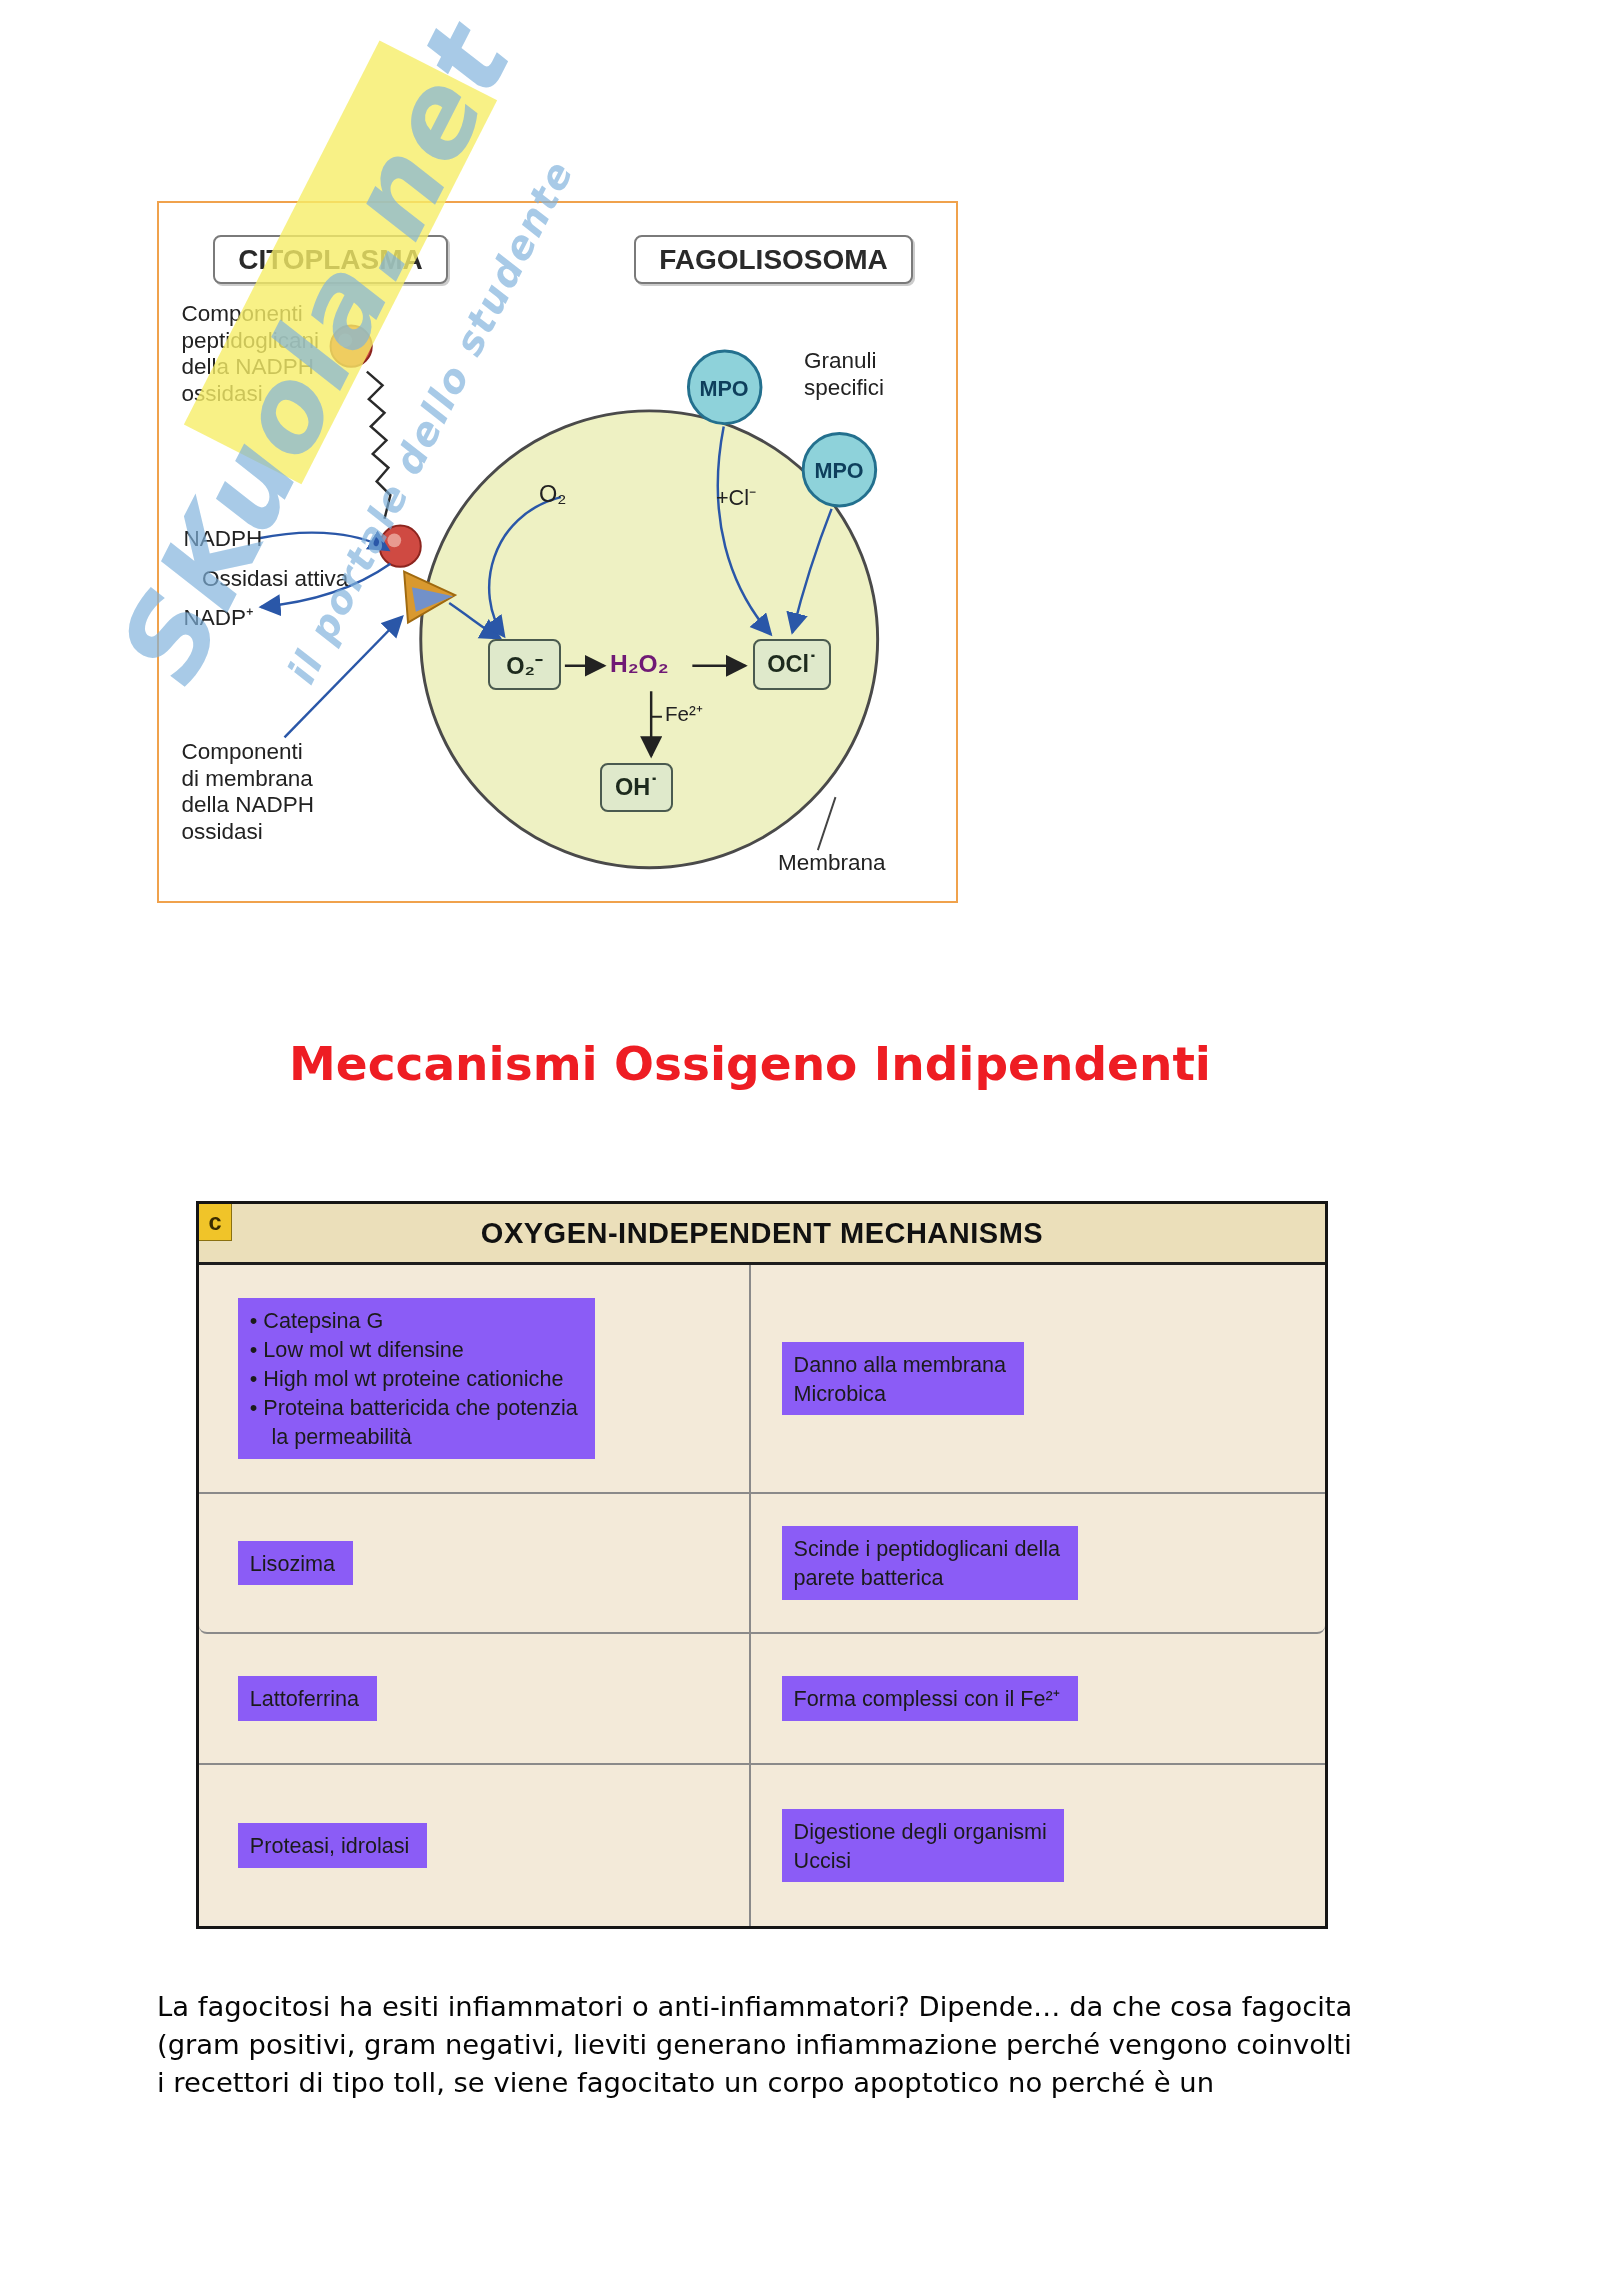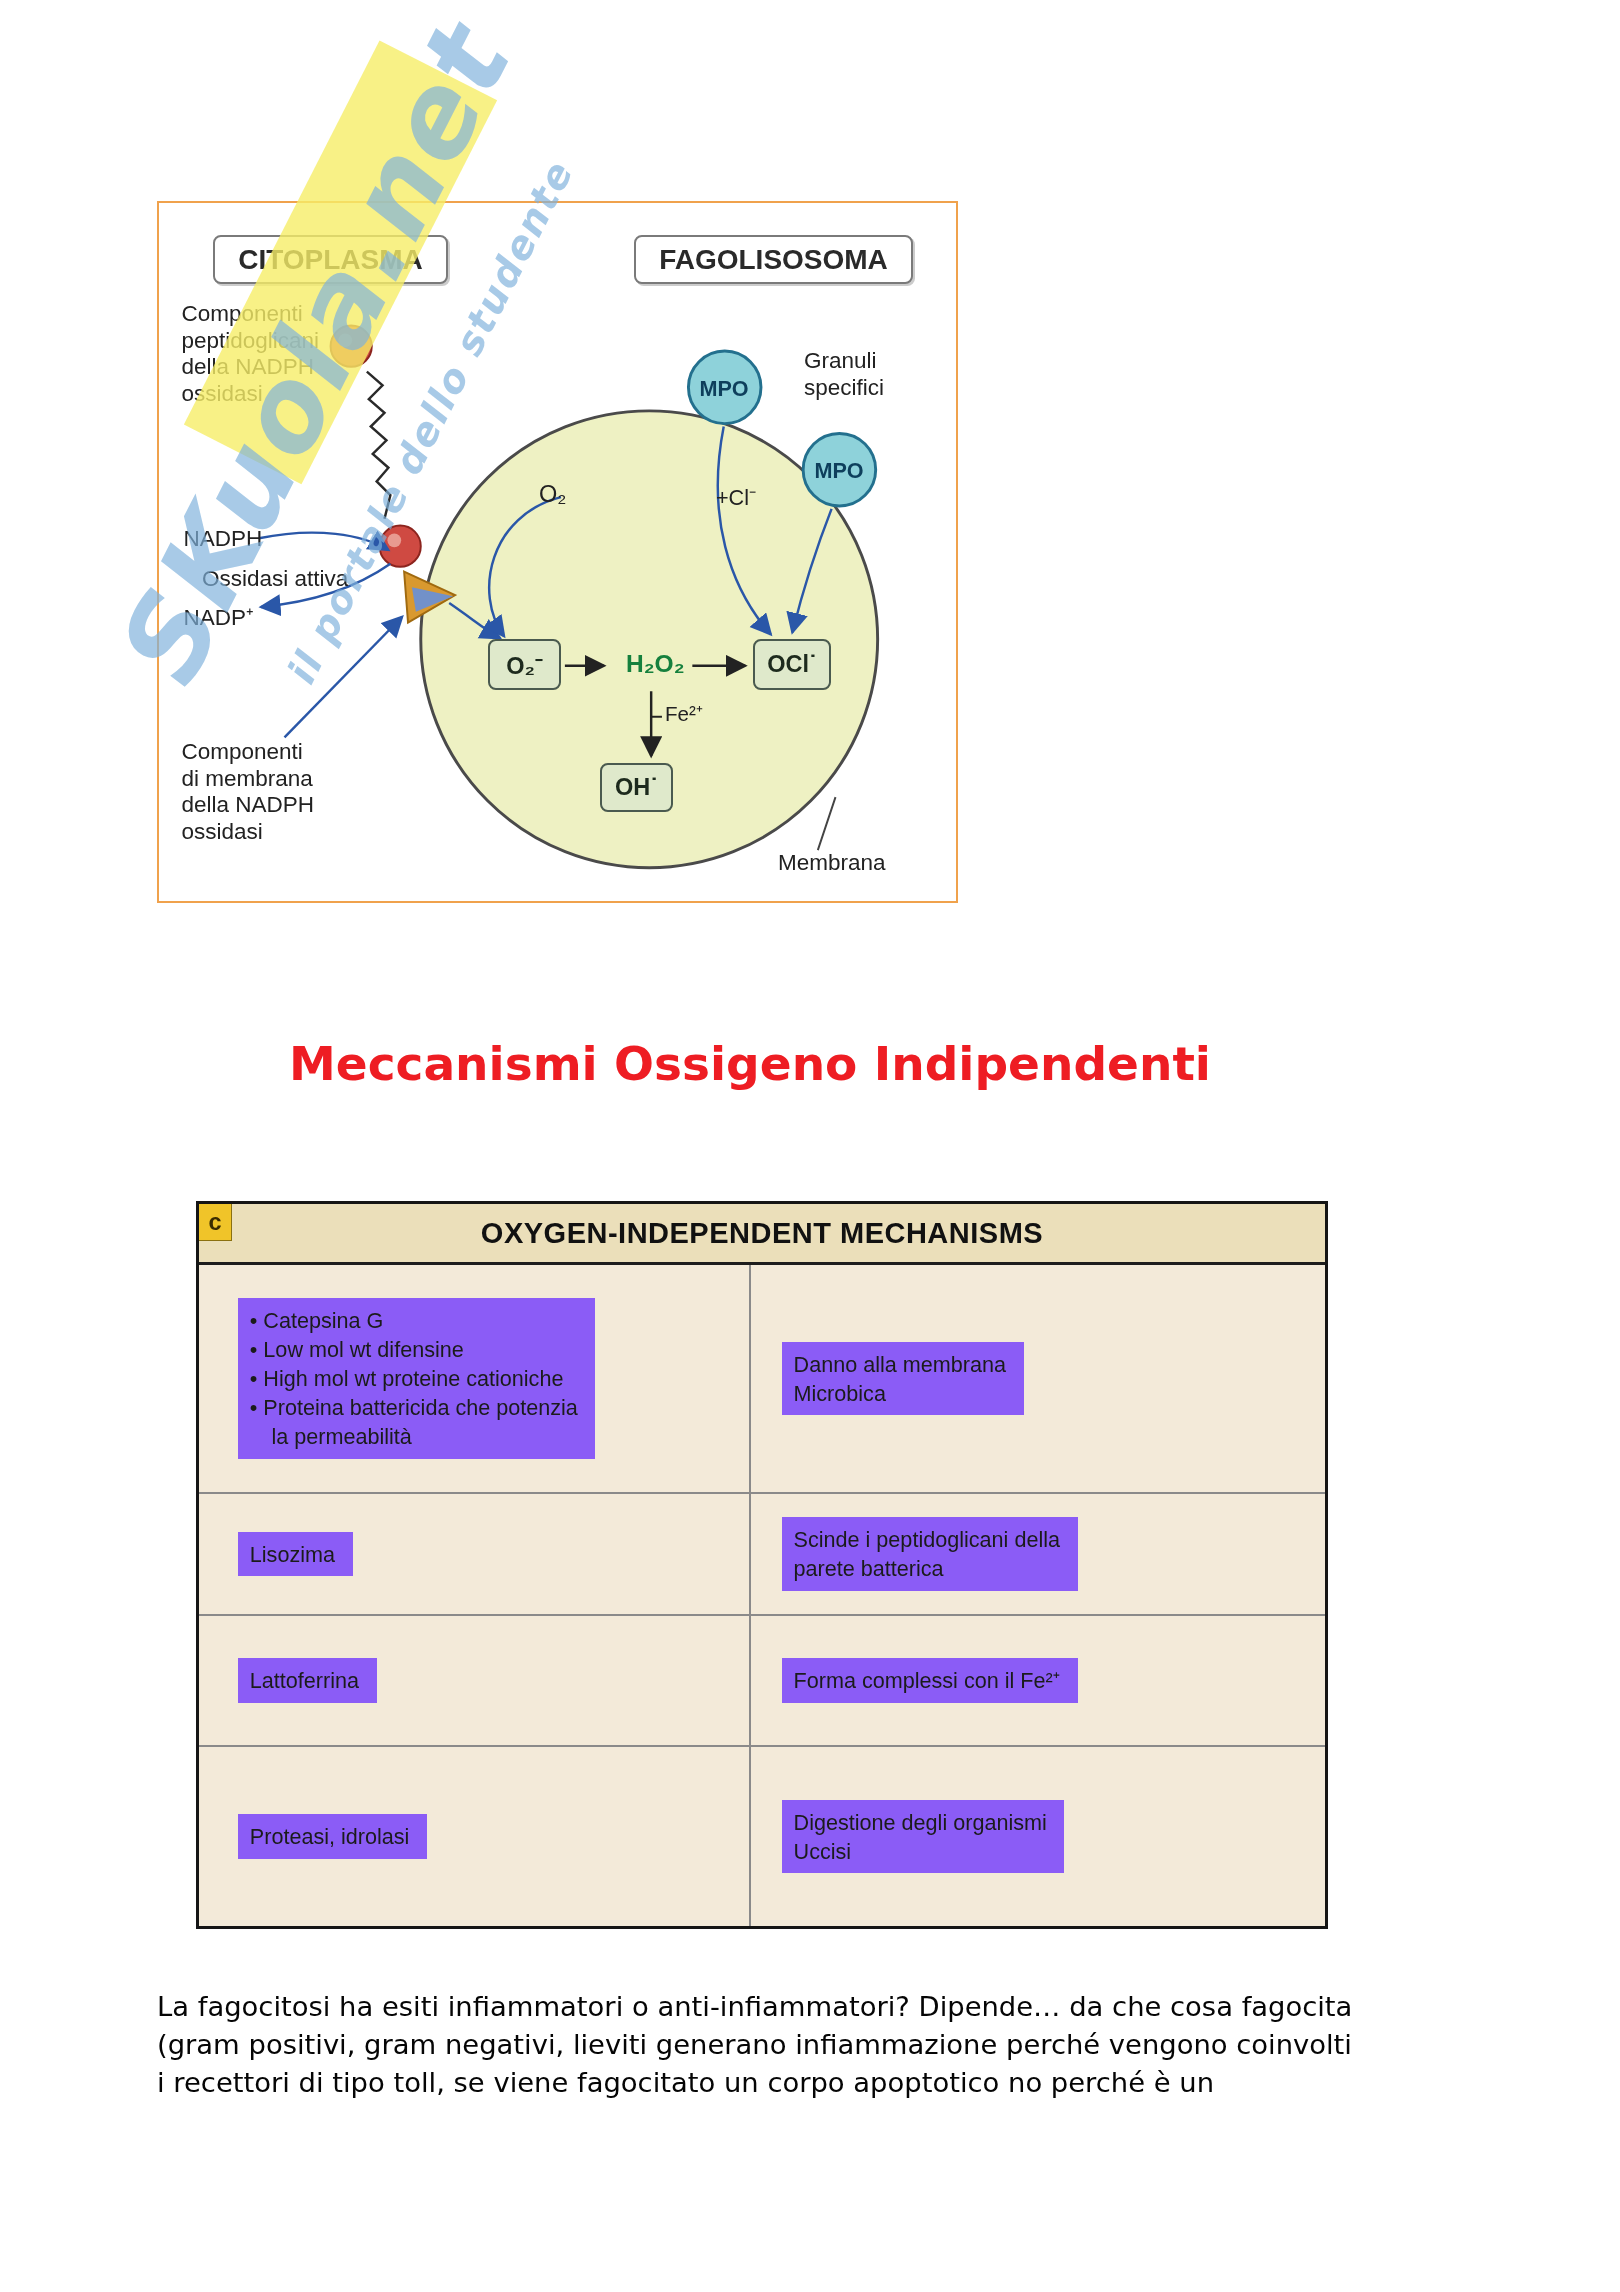--- a/index.html
+++ b/index.html
@@ -23,40 +23,40 @@
           font-size:22.5px; line-height:26.5px; color:#222222; }
   .namebox { position:absolute; z-index:3; border:2px solid #7a7a7a; border-radius:7.8px; background:#ffffff;
              display:flex; align-items:center; justify-content:center; font-family:"Liberation Sans", sans-serif;
              font-weight:bold; font-size:28px; color:#2a2a2a; box-shadow:2px 2px 0 #cccccc; }
   .chembox { position:absolute; z-index:3; border:2px solid #4a5a4f; border-radius:7.8px; background:#dfe9cb;
              display:flex; align-items:center; justify-content:center; font-family:"Liberation Sans", sans-serif;
              font-weight:bold; font-size:23.5px; color:#1d2a1d; }
   .mpo-label { position:absolute; z-index:3; width:74px; text-align:center; font-family:"Liberation Sans", sans-serif;
                font-weight:bold; font-size:21.6px; color:#0e3f5c; }
   .chem-free { position:absolute; z-index:3; font-family:"Liberation Sans", sans-serif; font-weight:bold;
-               font-size:24.5px; color:#15803d;margin-left:16px; }
+               font-size:24.5px; color:#701a75; }
 
   
   .body-par { position:absolute; left:157px; font-size:27.4px; line-height:38px; color:#050505; z-index:2; }
   .heading-red { position:absolute; left:157px; top:988px; width:1186px; text-align:center;
                  font-size:47px; font-weight:bold; color:#ee1d23; z-index:2;margin-top:48px; }
 
   
   .fig2 { position:absolute; left:196px; top:1201px; width:1132px; height:728px; z-index:2;
           border:3.9px solid #151515; background:#f3ead9; display:flex; flex-direction:column;
           font-family:"Liberation Sans", sans-serif; }
   .t-header { position:relative; height:61px; background:#ebdfba; border-bottom:3.9px solid #1d1d1d;
               display:flex; align-items:center; justify-content:center; }
   .t-title { font-weight:bold; font-size:29px; letter-spacing:0.5px; color:#111111; }
   .t-corner { position:absolute; left:0; top:0; width:33px; height:37px; background:#f0c429;
               color:#3a2c00; font-weight:bold; font-size:23.5px; display:flex; align-items:center;
               justify-content:center; border-right:1px solid #8a7010; border-bottom:1px solid #8a7010; }
   .t-row { display:flex; align-items:stretch; border-bottom:2px solid #8a8a8a; }
   .t-row:last-child { border-bottom:none; flex:1; }
-  .t-row1 { height:229px; } .t-row2 { height:122px; } .t-row3 { height:131px; }
+  .t-row1 { height:229px; } .t-row2 { height:140px;border-radius:8px; } .t-row3 { height:131px; }
   .t-cell { display:flex; align-items:center; }
   .t-left { width:49%; border-right:2px solid #8a8a8a; padding-left:39px; }
   .t-right { width:51%; padding-left:31px; }
   .cellblock { background:#8b5cf6; padding:7.8px 17.6px 7.8px 11.8px; font-weight:normal; font-size:21.6px;
                line-height:29px; color:#1b1b1b; }
   .indent { padding-left:21.6px; }
 </style>
 </head>
 <body>
 

